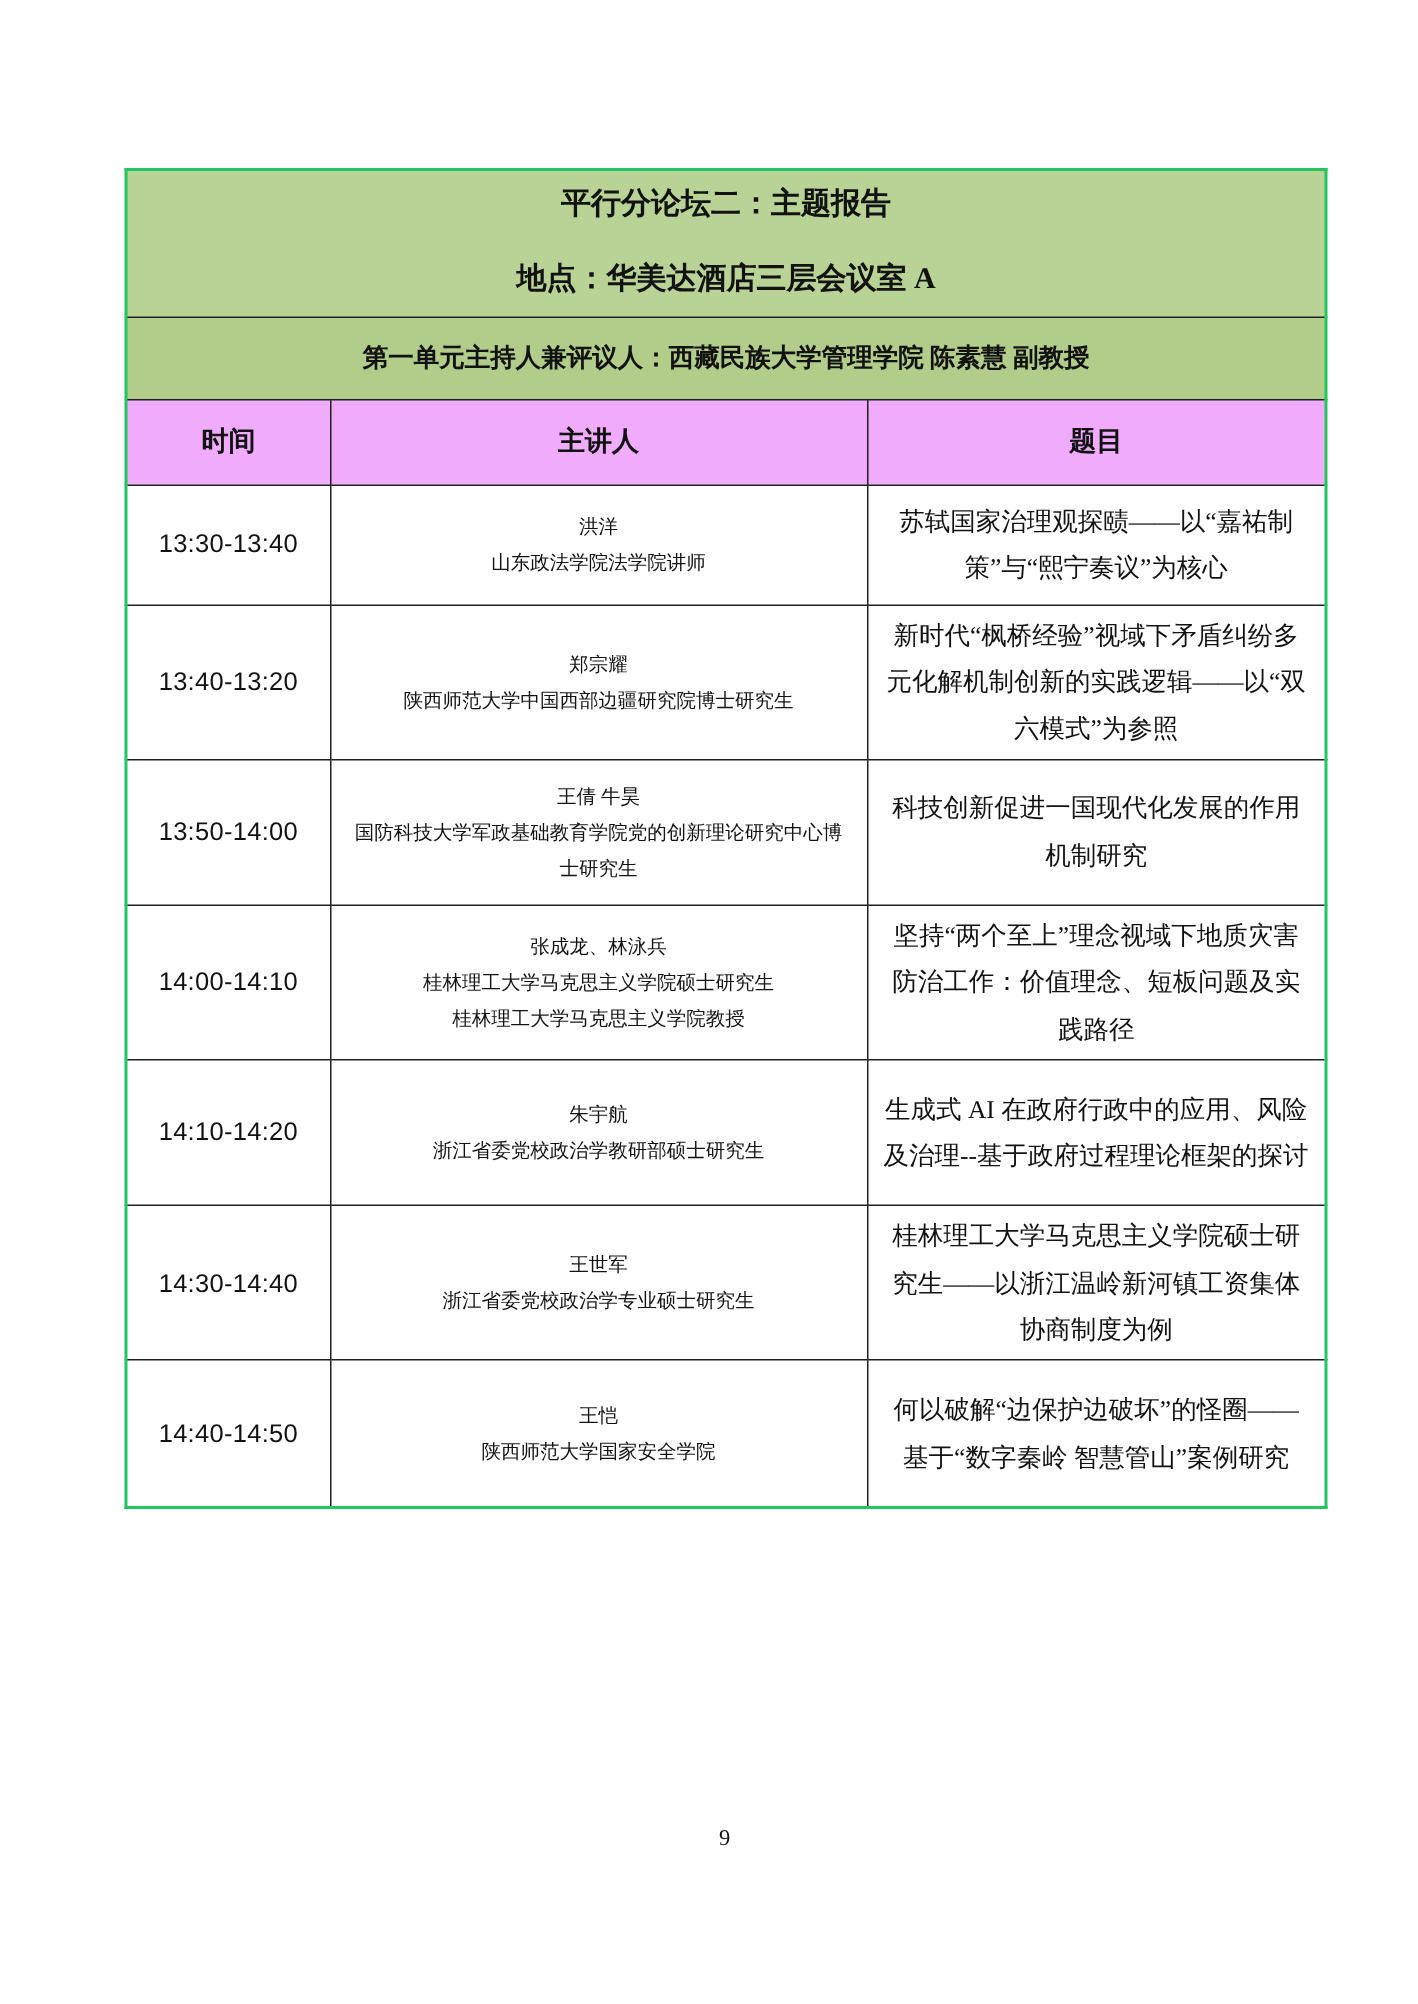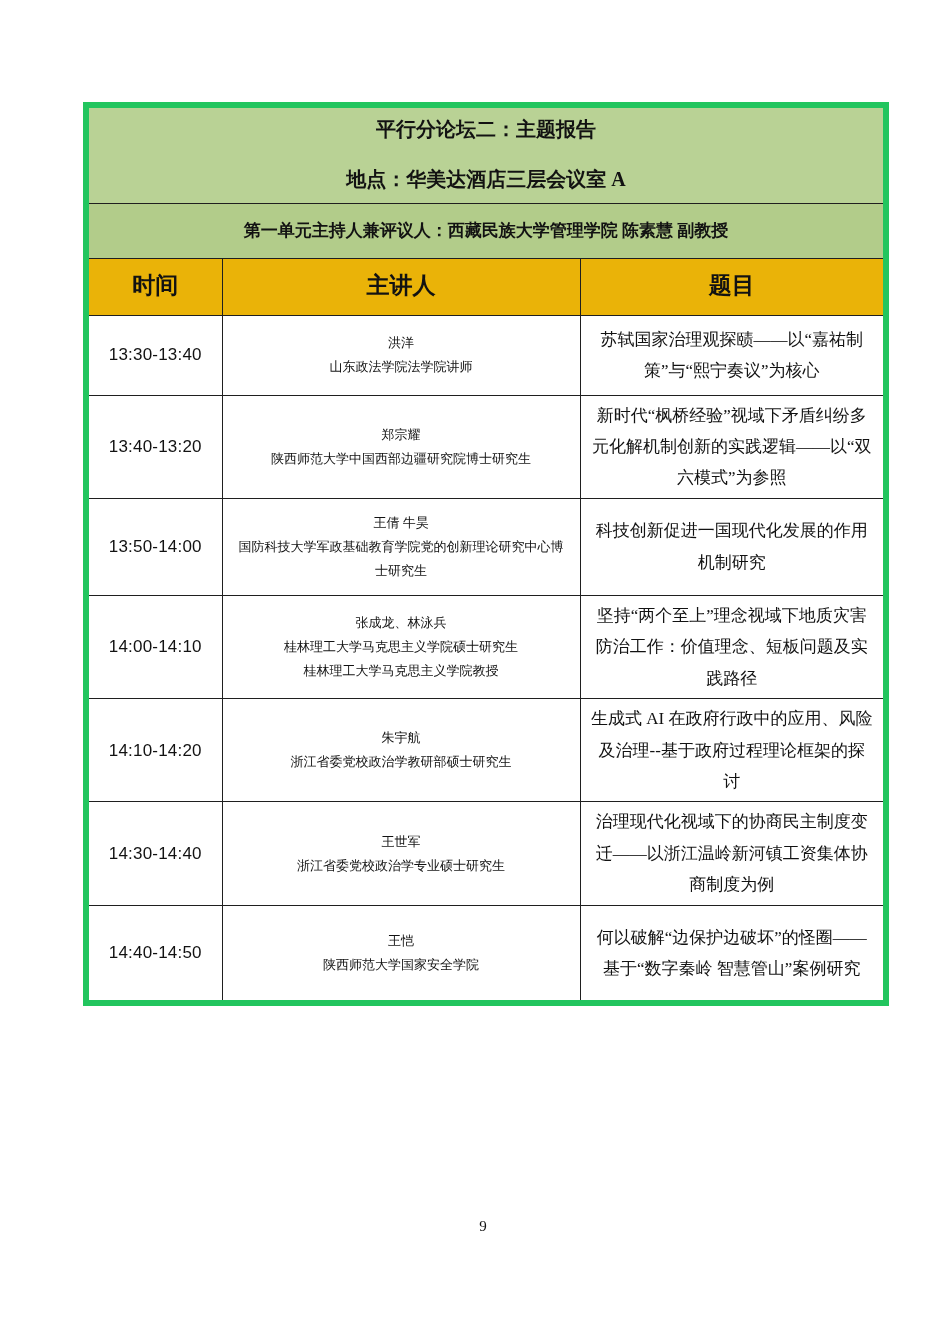--- a/index.html
+++ b/index.html
@@ -18,25 +18,25 @@
   .page {
     position: relative;
     width: 945px;
     height: 1336px;
     background: #ffffff;
     overflow: hidden;
   }
   table.schedule {
     position: absolute;
     left: 83px;
-    top: 102px;
+    top: 112px;
     width: 800px;
     border-collapse: collapse;
     table-layout: fixed;
-    border: 6px solid #22c55e;
+    border: 2px solid #22c55e;
   }
   .schedule td, .schedule th {
     border: 1.5px solid var(--border);
     text-align: center;
     vertical-align: middle;
     padding: 4px 10px;
     font-size: 17px;
     line-height: 1.85;
     word-break: break-word;
   }
@@ -53,22 +53,22 @@
   tr.unit-row { height: 55px; }
   td.unit-cell {
     background: var(--green2);
     font-weight: bold;
     font-size: 17px;
   }
   
   tr.head-row { height: 57px; }
   tr.head-row th {
     font-weight: bold;
-    font-size: 23px;
-    background: #eab308;
+    font-size: 18px;
+    background: #f0abfc;
   }
   
   td.time {
     font-family: "Liberation Sans", sans-serif;
     font-size: 17px;
     letter-spacing: 0.2px;
     padding: 4px 2px;
   }
   td.speaker { font-size: 13px; }
   td.topic  { font-size: 17px; }
@@ -159,21 +159,21 @@
             <div>浙江省委党校政治学教研部硕士研究生</div>
           </td>
           <td class="topic">生成式 AI 在政府行政中的应用、风险及治理--基于政府过程理论框架的探讨</td>
         </tr>
         <tr>
           <td class="time">14:30-14:40</td>
           <td class="speaker">
             <div>王世军</div>
             <div>浙江省委党校政治学专业硕士研究生</div>
           </td>
-          <td class="topic">治理现代化视域下的协商民主制度变迁——以浙江温岭新河镇工资集体协商制度为例</td>
+          <td class="topic">桂林理工大学马克思主义学院硕士研究生——以浙江温岭新河镇工资集体协商制度为例</td>
         </tr>
         <tr>
           <td class="time">14:40-14:50</td>
           <td class="speaker">
             <div>王恺</div>
             <div>陕西师范大学国家安全学院</div>
           </td>
           <td class="topic">何以破解“边保护边破坏”的怪圈——基于“数字秦岭 智慧管山”案例研究</td>
         </tr>
       </tbody>

